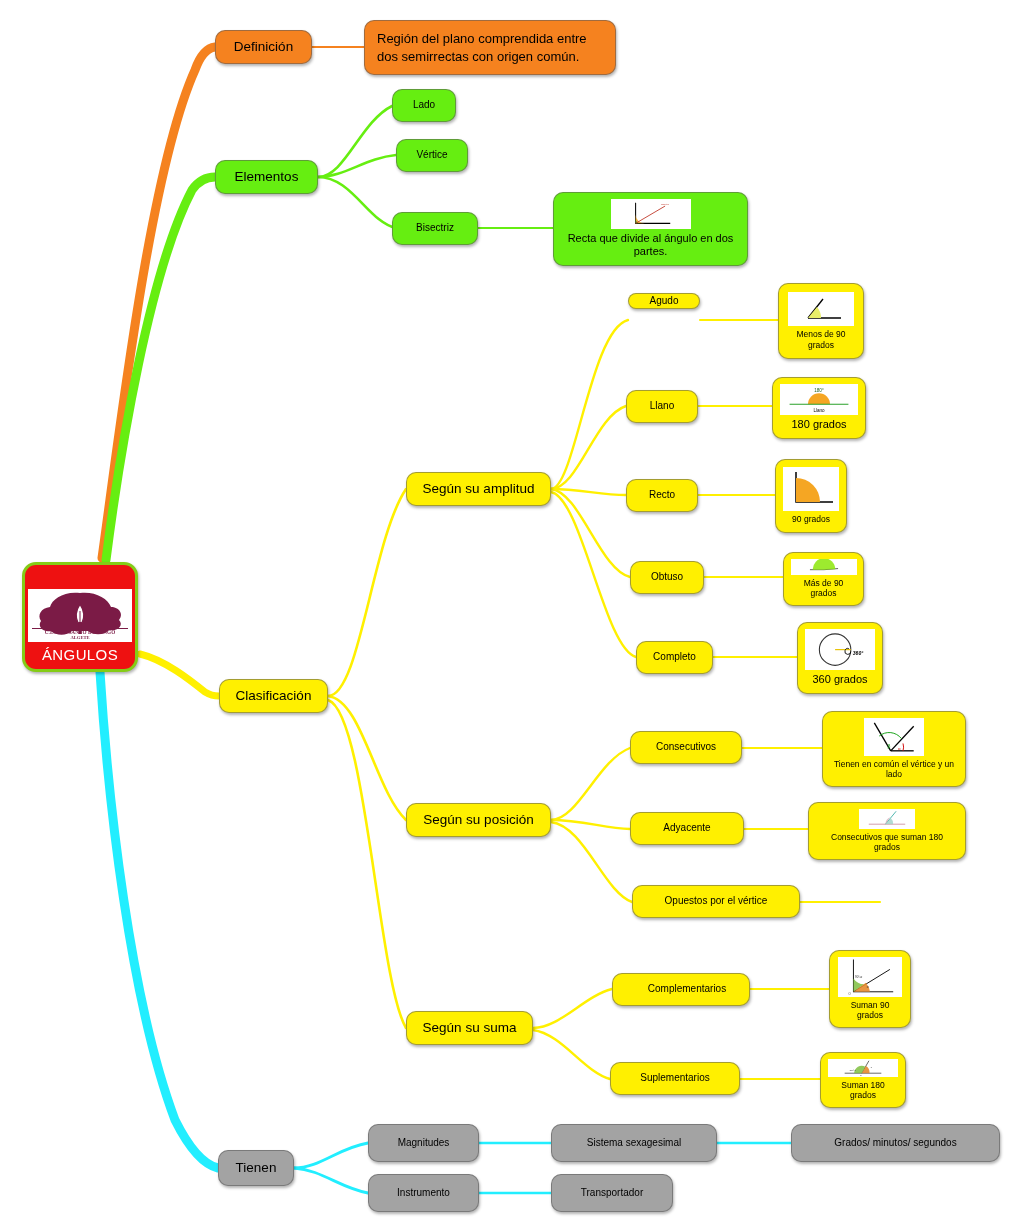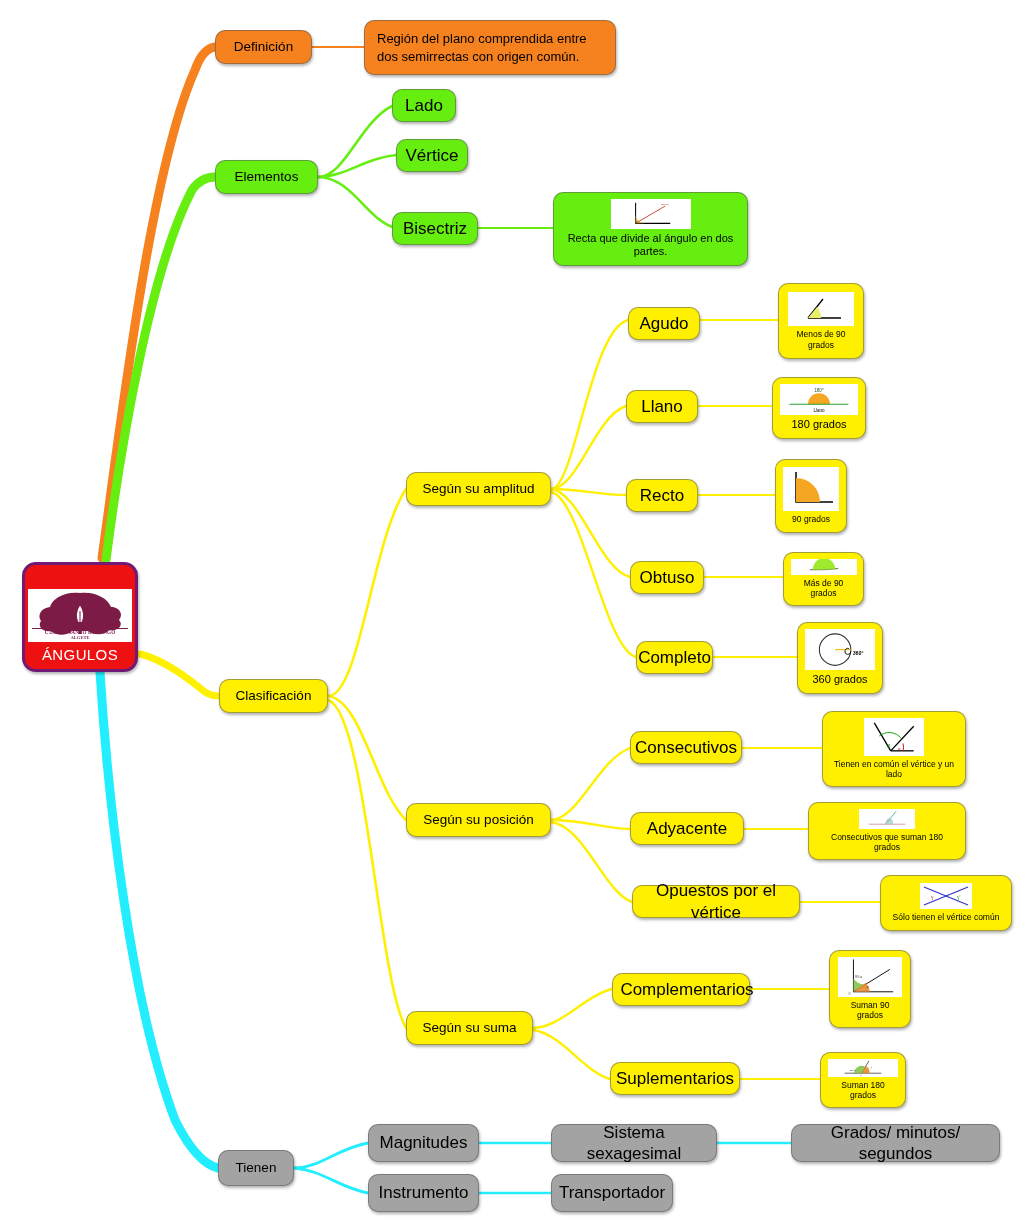--- a/index.html
+++ b/index.html
@@ -32,21 +32,21 @@
     color: #000;
     text-align: center;
     line-height: 1.25;
     z-index: 5;
   }
   .node-label { display: block; padding: 0 6px; }
 
   
   .root {
     background: #EE1111;
-    border: 3px solid #701a75;
+    border: 3px solid #84cc16;
     border-radius: 14px;
     flex-direction: column;
     padding: 24px 8px 4px 8px;
     z-index: 9;
   }
   .root-logo {
     background: #ffffff;
     width: 104px; height: 66px;
     display: flex; flex-direction: column;
     align-items: center; justify-content: flex-end;
@@ -80,21 +80,21 @@
   }
   .logo-art { position: absolute; top: 1px; left: 50%; transform: translateX(-50%); }
 
   
   .c-orange { background: #F5821F; }
   .c-green  { background: #66EE11; }
   .c-yellow { background: #FFF000; }
   .c-cyan   { background: #a3a3a3; }
 
   .txt-16 { font-size: 13.5px; }
-  .txt-15 { font-size: 17px; }
+  .txt-15 { font-size: 10px; }
 
   
   .imgnode {
     flex-direction: column;
     justify-content: center;
     padding: 6px 8px;
   }
   .imgnode .thumb {
     background: #ffffff;
     display: block;
@@ -228,21 +228,21 @@
   </div>
 
   <div class="node c-yellow txt-16" style="left:219px; top:679px; width:109px; height:34px;">
     <span class="node-label">Clasificación</span>
   </div>
 
   <div class="node c-yellow txt-16" style="left:406px; top:472px; width:145px; height:34px;">
     <span class="node-label">Según su amplitud</span>
   </div>
 
-  <div class="node c-yellow txt-15" style="left:628px; top:307px; width:72px; height:33px;">
+  <div class="node c-yellow txt-15" style="left:628px; top:293px; width:72px; height:16px;">
     <span class="node-label">Agudo</span>
   </div>
   <div class="node c-yellow imgnode" style="left:778px; top:283px; width:86px; height:76px;align-items:center;">
     <svg class="thumb" width="66" height="34" viewBox="0 0 66 34" xmlns="http://www.w3.org/2000/svg">
       <rect width="66" height="34" fill="#fff"></rect>
       <path d="M20 26 L53 26" stroke="#000" stroke-width="1.3"></path>
       <path d="M20 26 L35 7" stroke="#000" stroke-width="1.3"></path>
       <path d="M20 26 L33 26 A16 16 0 0 0 29 15 Z" fill="#E9EF6A"></path>
     </svg>
     <div class="cap">Menos de 90 grados</div>
@@ -332,30 +332,20 @@
       <path d="M26 20 L40 3" stroke="#2FA8A0" stroke-width="1.1"></path>
       <path d="M26 20 A10 10 0 0 1 32 11 Z" fill="#D3A7B5" opacity=".8"></path>
       <path d="M26 20 L33 12 A10 10 0 0 1 36 20 Z" fill="#9FD3C7" opacity=".8"></path>
     </svg>
     <div class="cap">Consecutivos que suman 180 grados</div>
   </div>
 
   <div class="node c-yellow txt-15" style="left:632px; top:885px; width:168px; height:33px;">
     <span class="node-label">Opuestos por el vértice</span>
   </div>
-  <div class="node c-yellow imgnode" style="left:880px; top:875px; width:132px; height:56px;">
-    <svg class="thumb" width="52" height="26" viewBox="0 0 52 26" xmlns="http://www.w3.org/2000/svg">
-      <rect width="52" height="26" fill="#fff"></rect>
-      <path d="M4 4 L48 22" stroke="#3333CC" stroke-width="1.2"></path>
-      <path d="M4 22 L48 4" stroke="#3333CC" stroke-width="1.2"></path>
-      <text x="11" y="16" font-size="5.5" fill="#D01010" font-family="Liberation Serif, serif">γ</text>
-      <text x="37" y="16" font-size="5.5" fill="#19A319" font-family="Liberation Serif, serif">γ'</text>
-    </svg>
-    <div class="cap">Sólo tienen el vértice común</div>
-  </div>
 
   <div class="node c-yellow txt-16" style="left:406px; top:1011px; width:127px; height:34px;">
     <span class="node-label">Según su suma</span>
   </div>
 
   <div class="node c-yellow txt-15" style="left:612px; top:973px; width:138px; height:33px;padding-left:12px;">
     <span class="node-label">Complementarios</span>
   </div>
   <div class="node c-yellow imgnode" style="left:829px; top:950px; width:82px; height:78px;">
     <svg class="thumb" width="64" height="48" viewBox="0 0 64 48" xmlns="http://www.w3.org/2000/svg">

